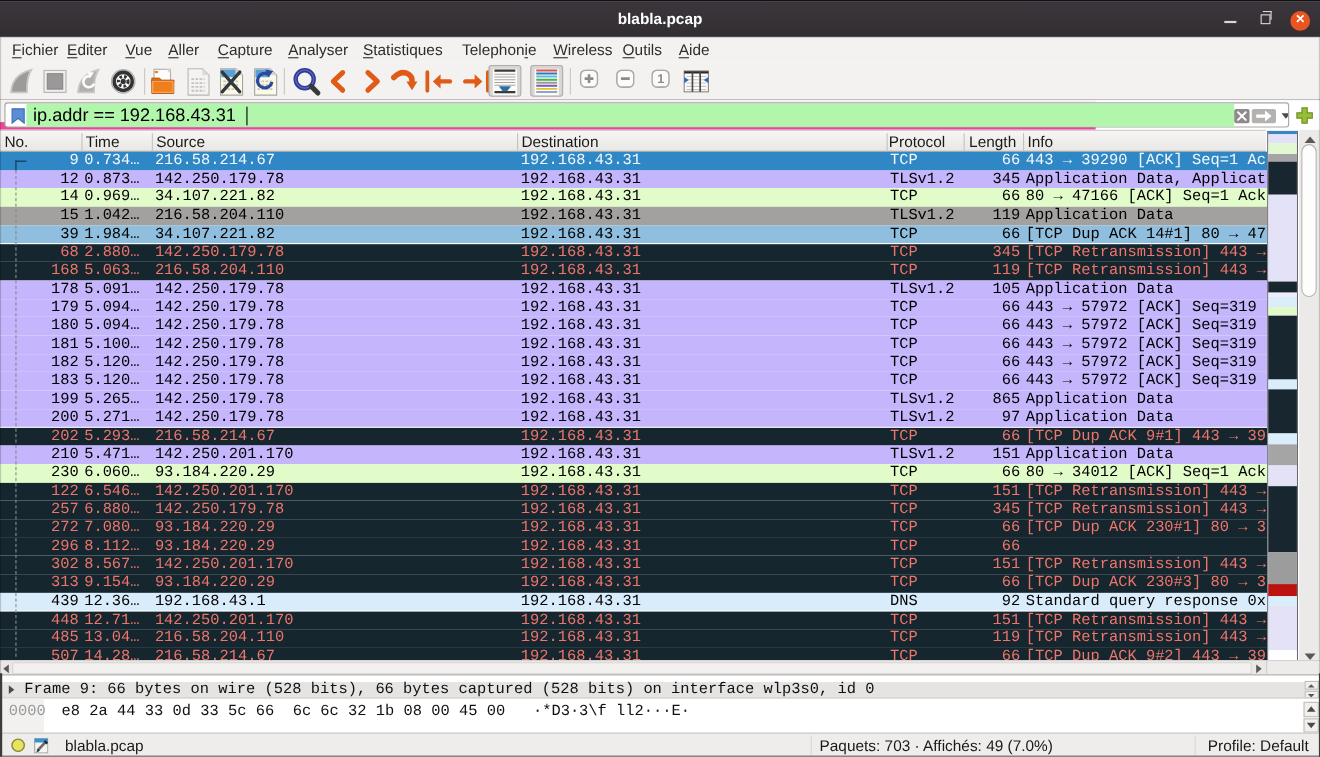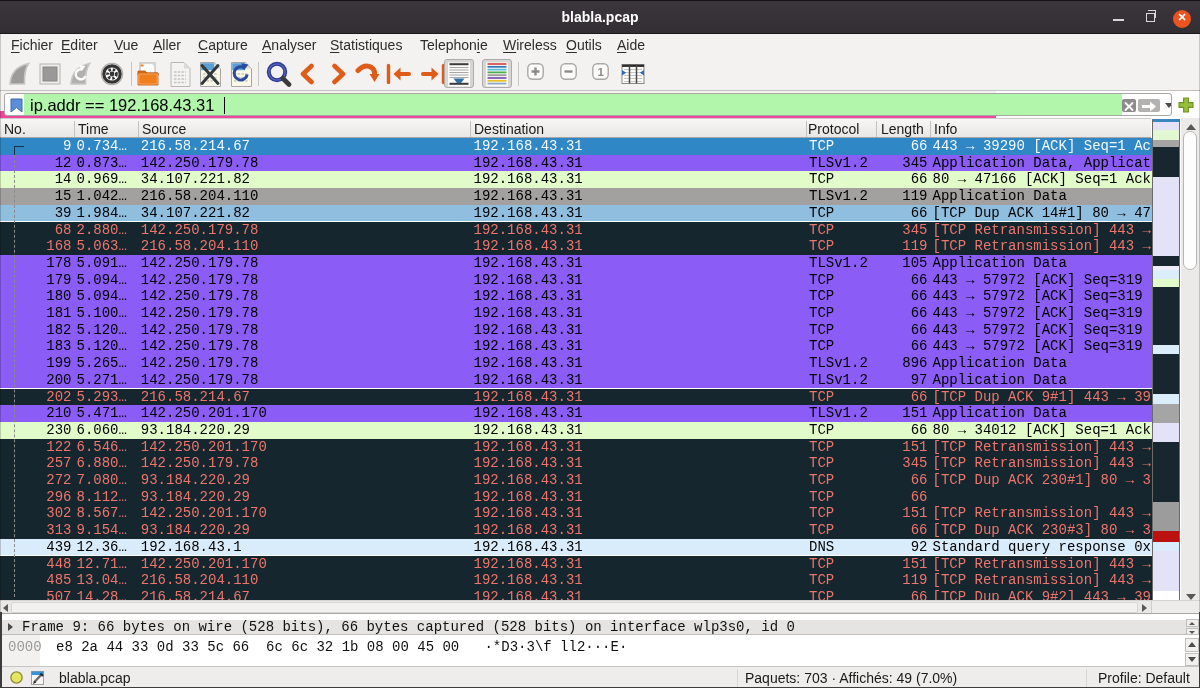--- a/index.html
+++ b/index.html
@@ -48,21 +48,21 @@
  font-family:"Liberation Mono",monospace;font-size:14px;white-space:pre;overflow:hidden}
 .pr span{position:absolute;top:0}
 .pr .no{left:0;width:71.5px;text-align:right}
 .pr .tm{left:76.5px}
 .pr .src{left:140.8px}
 .pr .dst{left:473.5px}
 .pr .pro{left:809px}
 .pr .len{left:876px;width:51.5px;text-align:right}
 .pr .inf{left:932.5px;width:219.5px}
 .sel{background:#2f88c5;color:#f4f8fb}
-.lav{background:#8b5cf6;color:#000}
+.lav{background:#c4b5fd;color:#000}
 .grn{background:#e2fcc9;color:#000}
 .gry{background:#a3a1a0;color:#000}
 .stb{background:#8fbede;color:#000}
 .drk{background:#15262e;color:#ed756b}
 .dns{background:#d9ecfb;color:#000}
 #tree{position:absolute;left:14px;top:37px;height:442px;width:0;border-left:1px dashed #8a8a8a}
 #treec{position:absolute;left:14px;top:28px;width:10px;height:9px;border-left:1.4px solid #12324a;border-top:1.4px solid #12324a}
 
 #mmap{position:absolute;left:1152px;top:119px;width:28px;height:483px;background:#e4e2f7;border:1px solid #6a6a6a;border-top:1px solid #3a86c0}
 #vscroll{position:absolute;left:1181px;top:118px;width:19px;height:495px;background:#eceae8}
@@ -272,21 +272,21 @@
 <div class="pr gry" style="top:70.10px"><span class="no">15</span><span class="tm">1.042…</span><span class="src">216.58.204.110</span><span class="dst">192.168.43.31</span><span class="pro">TLSv1.2</span><span class="len">119</span><span class="inf">Application Data</span></div>
 <div class="pr stb" style="top:86.80px"><span class="no">39</span><span class="tm">1.984…</span><span class="src">34.107.221.82</span><span class="dst">192.168.43.31</span><span class="pro">TCP</span><span class="len">66</span><span class="inf">[TCP Dup ACK 14#1] 80 → 47</span></div>
 <div class="pr drk" style="top:103.50px"><span class="no">68</span><span class="tm">2.880…</span><span class="src">142.250.179.78</span><span class="dst">192.168.43.31</span><span class="pro">TCP</span><span class="len">345</span><span class="inf">[TCP Retransmission] 443 →</span></div>
 <div class="pr drk" style="top:120.20px"><span class="no">168</span><span class="tm">5.063…</span><span class="src">216.58.204.110</span><span class="dst">192.168.43.31</span><span class="pro">TCP</span><span class="len">119</span><span class="inf">[TCP Retransmission] 443 →</span></div>
 <div class="pr lav" style="top:136.90px"><span class="no">178</span><span class="tm">5.091…</span><span class="src">142.250.179.78</span><span class="dst">192.168.43.31</span><span class="pro">TLSv1.2</span><span class="len">105</span><span class="inf">Application Data</span></div>
 <div class="pr lav" style="top:153.60px"><span class="no">179</span><span class="tm">5.094…</span><span class="src">142.250.179.78</span><span class="dst">192.168.43.31</span><span class="pro">TCP</span><span class="len">66</span><span class="inf">443 → 57972 [ACK] Seq=319</span></div>
 <div class="pr lav" style="top:170.30px"><span class="no">180</span><span class="tm">5.094…</span><span class="src">142.250.179.78</span><span class="dst">192.168.43.31</span><span class="pro">TCP</span><span class="len">66</span><span class="inf">443 → 57972 [ACK] Seq=319</span></div>
 <div class="pr lav" style="top:187.00px"><span class="no">181</span><span class="tm">5.100…</span><span class="src">142.250.179.78</span><span class="dst">192.168.43.31</span><span class="pro">TCP</span><span class="len">66</span><span class="inf">443 → 57972 [ACK] Seq=319</span></div>
 <div class="pr lav" style="top:203.70px"><span class="no">182</span><span class="tm">5.120…</span><span class="src">142.250.179.78</span><span class="dst">192.168.43.31</span><span class="pro">TCP</span><span class="len">66</span><span class="inf">443 → 57972 [ACK] Seq=319</span></div>
 <div class="pr lav" style="top:220.40px"><span class="no">183</span><span class="tm">5.120…</span><span class="src">142.250.179.78</span><span class="dst">192.168.43.31</span><span class="pro">TCP</span><span class="len">66</span><span class="inf">443 → 57972 [ACK] Seq=319</span></div>
-<div class="pr lav" style="top:237.10px"><span class="no">199</span><span class="tm">5.265…</span><span class="src">142.250.179.78</span><span class="dst">192.168.43.31</span><span class="pro">TLSv1.2</span><span class="len">896</span><span class="inf">Application Data</span></div>
+<div class="pr lav" style="top:237.10px"><span class="no">199</span><span class="tm">5.265…</span><span class="src">142.250.179.78</span><span class="dst">192.168.43.31</span><span class="pro">TLSv1.2</span><span class="len">865</span><span class="inf">Application Data</span></div>
 <div class="pr lav" style="top:253.80px"><span class="no">200</span><span class="tm">5.271…</span><span class="src">142.250.179.78</span><span class="dst">192.168.43.31</span><span class="pro">TLSv1.2</span><span class="len">97</span><span class="inf">Application Data</span></div>
 <div class="pr drk" style="top:270.50px"><span class="no">202</span><span class="tm">5.293…</span><span class="src">216.58.214.67</span><span class="dst">192.168.43.31</span><span class="pro">TCP</span><span class="len">66</span><span class="inf">[TCP Dup ACK 9#1] 443 → 39</span></div>
 <div class="pr lav" style="top:287.20px"><span class="no">210</span><span class="tm">5.471…</span><span class="src">142.250.201.170</span><span class="dst">192.168.43.31</span><span class="pro">TLSv1.2</span><span class="len">151</span><span class="inf">Application Data</span></div>
 <div class="pr grn" style="top:303.90px"><span class="no">230</span><span class="tm">6.060…</span><span class="src">93.184.220.29</span><span class="dst">192.168.43.31</span><span class="pro">TCP</span><span class="len">66</span><span class="inf">80 → 34012 [ACK] Seq=1 Ack</span></div>
 <div class="pr drk" style="top:320.60px"><span class="no">122</span><span class="tm">6.546…</span><span class="src">142.250.201.170</span><span class="dst">192.168.43.31</span><span class="pro">TCP</span><span class="len">151</span><span class="inf">[TCP Retransmission] 443 →</span></div>
 <div class="pr drk" style="top:337.30px"><span class="no">257</span><span class="tm">6.880…</span><span class="src">142.250.179.78</span><span class="dst">192.168.43.31</span><span class="pro">TCP</span><span class="len">345</span><span class="inf">[TCP Retransmission] 443 →</span></div>
 <div class="pr drk" style="top:354.00px"><span class="no">272</span><span class="tm">7.080…</span><span class="src">93.184.220.29</span><span class="dst">192.168.43.31</span><span class="pro">TCP</span><span class="len">66</span><span class="inf">[TCP Dup ACK 230#1] 80 → 3</span></div>
 <div class="pr drk" style="top:370.70px"><span class="no">296</span><span class="tm">8.112…</span><span class="src">93.184.220.29</span><span class="dst">192.168.43.31</span><span class="pro">TCP</span><span class="len">66</span></div>
 <div class="pr drk" style="top:387.40px"><span class="no">302</span><span class="tm">8.567…</span><span class="src">142.250.201.170</span><span class="dst">192.168.43.31</span><span class="pro">TCP</span><span class="len">151</span><span class="inf">[TCP Retransmission] 443 →</span></div>
 <div class="pr drk" style="top:404.10px"><span class="no">313</span><span class="tm">9.154…</span><span class="src">93.184.220.29</span><span class="dst">192.168.43.31</span><span class="pro">TCP</span><span class="len">66</span><span class="inf">[TCP Dup ACK 230#3] 80 → 3</span></div>

